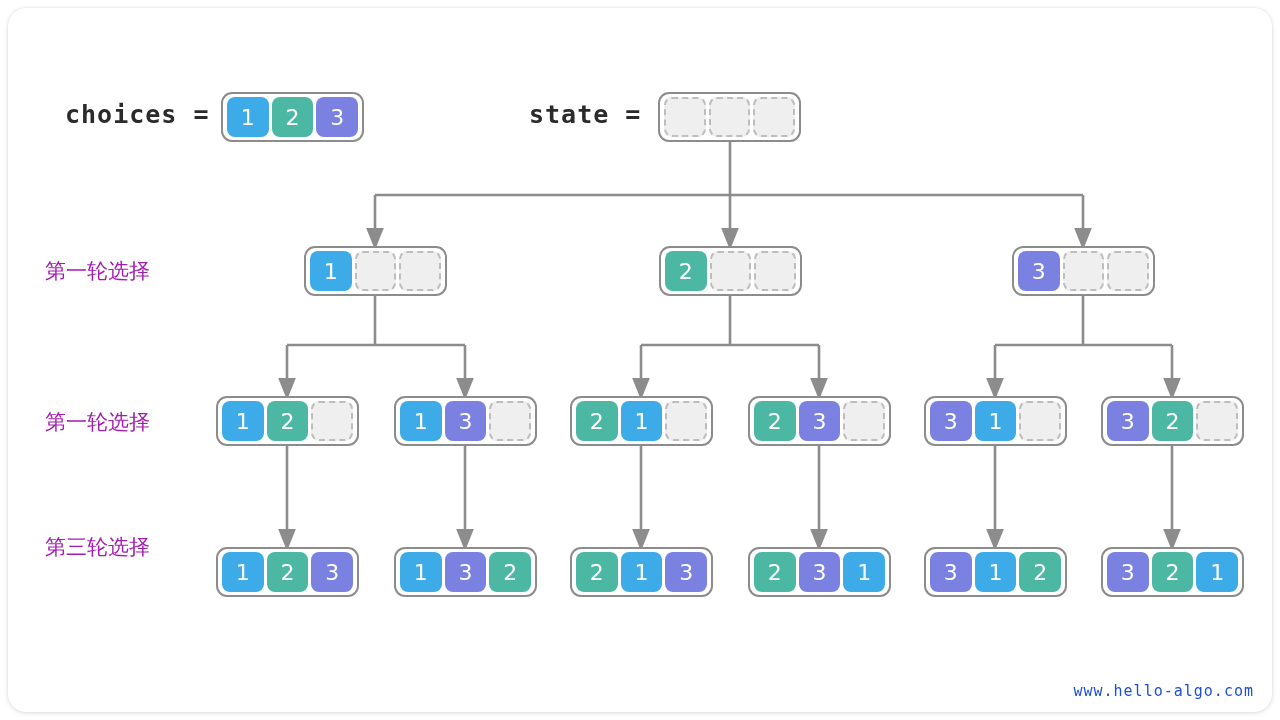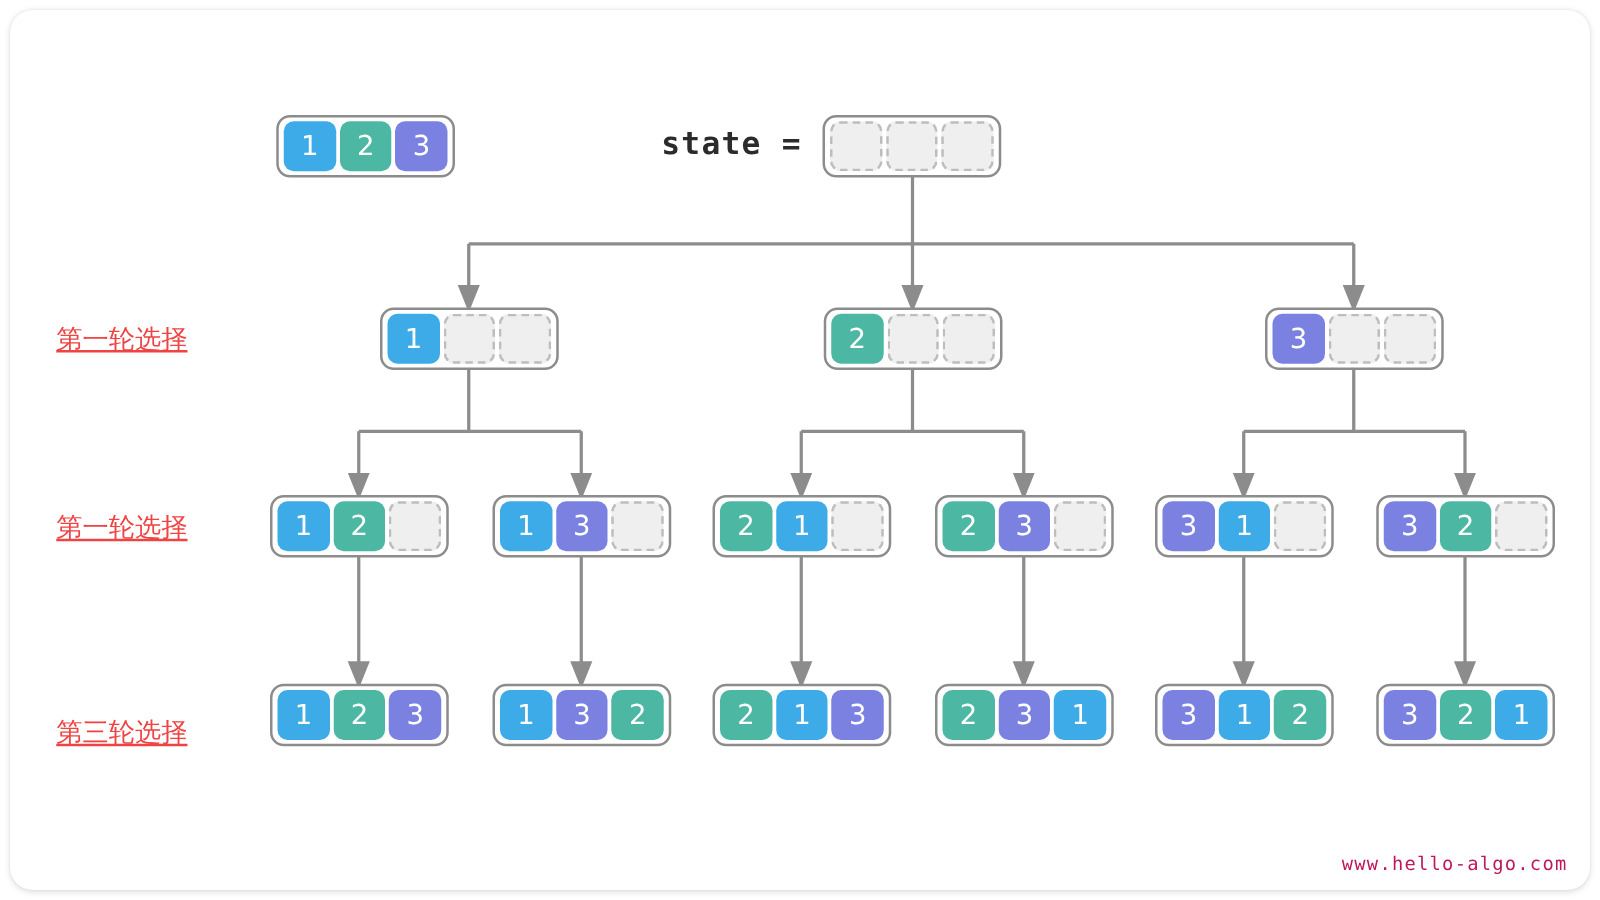--- a/index.html
+++ b/index.html
@@ -41,23 +41,22 @@
     font-weight: bold;
     font-size: 25px;
     color: #2b2b2b;
     letter-spacing: 1px;
     white-space: nowrap;
   }
   .row-label {
     position: absolute;
     font-family: "DejaVu Sans", "Liberation Sans", sans-serif;
     font-size: 21px;
-    color: #ef4444;
+    color: #a21caf;
     white-space: nowrap;
-    text-decoration: underline;
   }
   .array {
     position: absolute;
     box-sizing: border-box;
     border: 2.5px solid #8c8c8c;
     border-radius: 11px;
     background: #ffffff;
     display: flex;
     align-items: center;
     padding: 4px;
@@ -77,21 +76,21 @@
     background: #efefef;
     border: 2px dashed #bdbdbd;
     color: transparent;
   }
   .watermark {
     position: absolute;
     right: 34px;
     bottom: 28px;
     font-family: "DejaVu Sans Mono", "Liberation Mono", monospace;
     font-size: 15px;
-    color: #be185d;
+    color: #1d4ed8;
     letter-spacing: 1px;
   }
 </style>
 </head>
 <body>
 
 <div id="card">
   <div id="stage">
 
     <svg class="wires" viewBox="0 0 1280 720" xmlns="http://www.w3.org/2000/svg">
@@ -125,20 +124,21 @@
 
         <path d="M279,437 L279,532" marker-end="url(#arrow)"></path>
         <path d="M457,437 L457,532" marker-end="url(#arrow)"></path>
         <path d="M633,437 L633,532" marker-end="url(#arrow)"></path>
         <path d="M811,437 L811,532" marker-end="url(#arrow)"></path>
         <path d="M987,437 L987,532" marker-end="url(#arrow)"></path>
         <path d="M1164,437 L1164,532" marker-end="url(#arrow)"></path>
       </g>
     </svg>
 
+    <div class="mono-label" style="left:57px; top:92px;">choices  =</div>
     <div class="array" style="left:213px; top:84px; width:143px; height:50px;">
         <div class="cell" style="width: 43px; height: 40px; background: rgb(60, 171, 232);">1</div>
         <div class="cell" style="width: 43px; height: 40px; background: rgb(76, 184, 164);">2</div>
         <div class="cell" style="width: 43px; height: 40px; background: rgb(123, 129, 224);">3</div>
       </div>
 
     <div class="mono-label" style="left:521px; top:92px;">state  =</div>
     <div class="array" style="left:650px; top:84px; width:143px; height:50px;">
         <div class="cell empty" style="width: 43px; height: 40px;"></div>
         <div class="cell empty" style="width: 43px; height: 40px;"></div>
@@ -187,21 +187,21 @@
         <div class="cell" style="width: 43px; height: 40px; background: rgb(123, 129, 224);">3</div>
         <div class="cell" style="width: 43px; height: 40px; background: rgb(60, 171, 232);">1</div>
         <div class="cell empty" style="width: 43px; height: 40px;"></div>
       </div>
     <div class="array" style="left:1093px; top:388px; width:143px; height:50px;">
         <div class="cell" style="width: 43px; height: 40px; background: rgb(123, 129, 224);">3</div>
         <div class="cell" style="width: 43px; height: 40px; background: rgb(76, 184, 164);">2</div>
         <div class="cell empty" style="width: 43px; height: 40px;"></div>
       </div>
 
-    <div class="row-label" style="left:37px; top:564px;">第三轮选择</div>
+    <div class="row-label" style="left:37px; top:525px;">第三轮选择</div>
     <div class="array" style="left:208px; top:539px; width:143px; height:50px;">
         <div class="cell" style="width: 43px; height: 40px; background: rgb(60, 171, 232);">1</div>
         <div class="cell" style="width: 43px; height: 40px; background: rgb(76, 184, 164);">2</div>
         <div class="cell" style="width: 43px; height: 40px; background: rgb(123, 129, 224);">3</div>
       </div>
     <div class="array" style="left:386px; top:539px; width:143px; height:50px;">
         <div class="cell" style="width: 43px; height: 40px; background: rgb(60, 171, 232);">1</div>
         <div class="cell" style="width: 43px; height: 40px; background: rgb(123, 129, 224);">3</div>
         <div class="cell" style="width: 43px; height: 40px; background: rgb(76, 184, 164);">2</div>
       </div>

